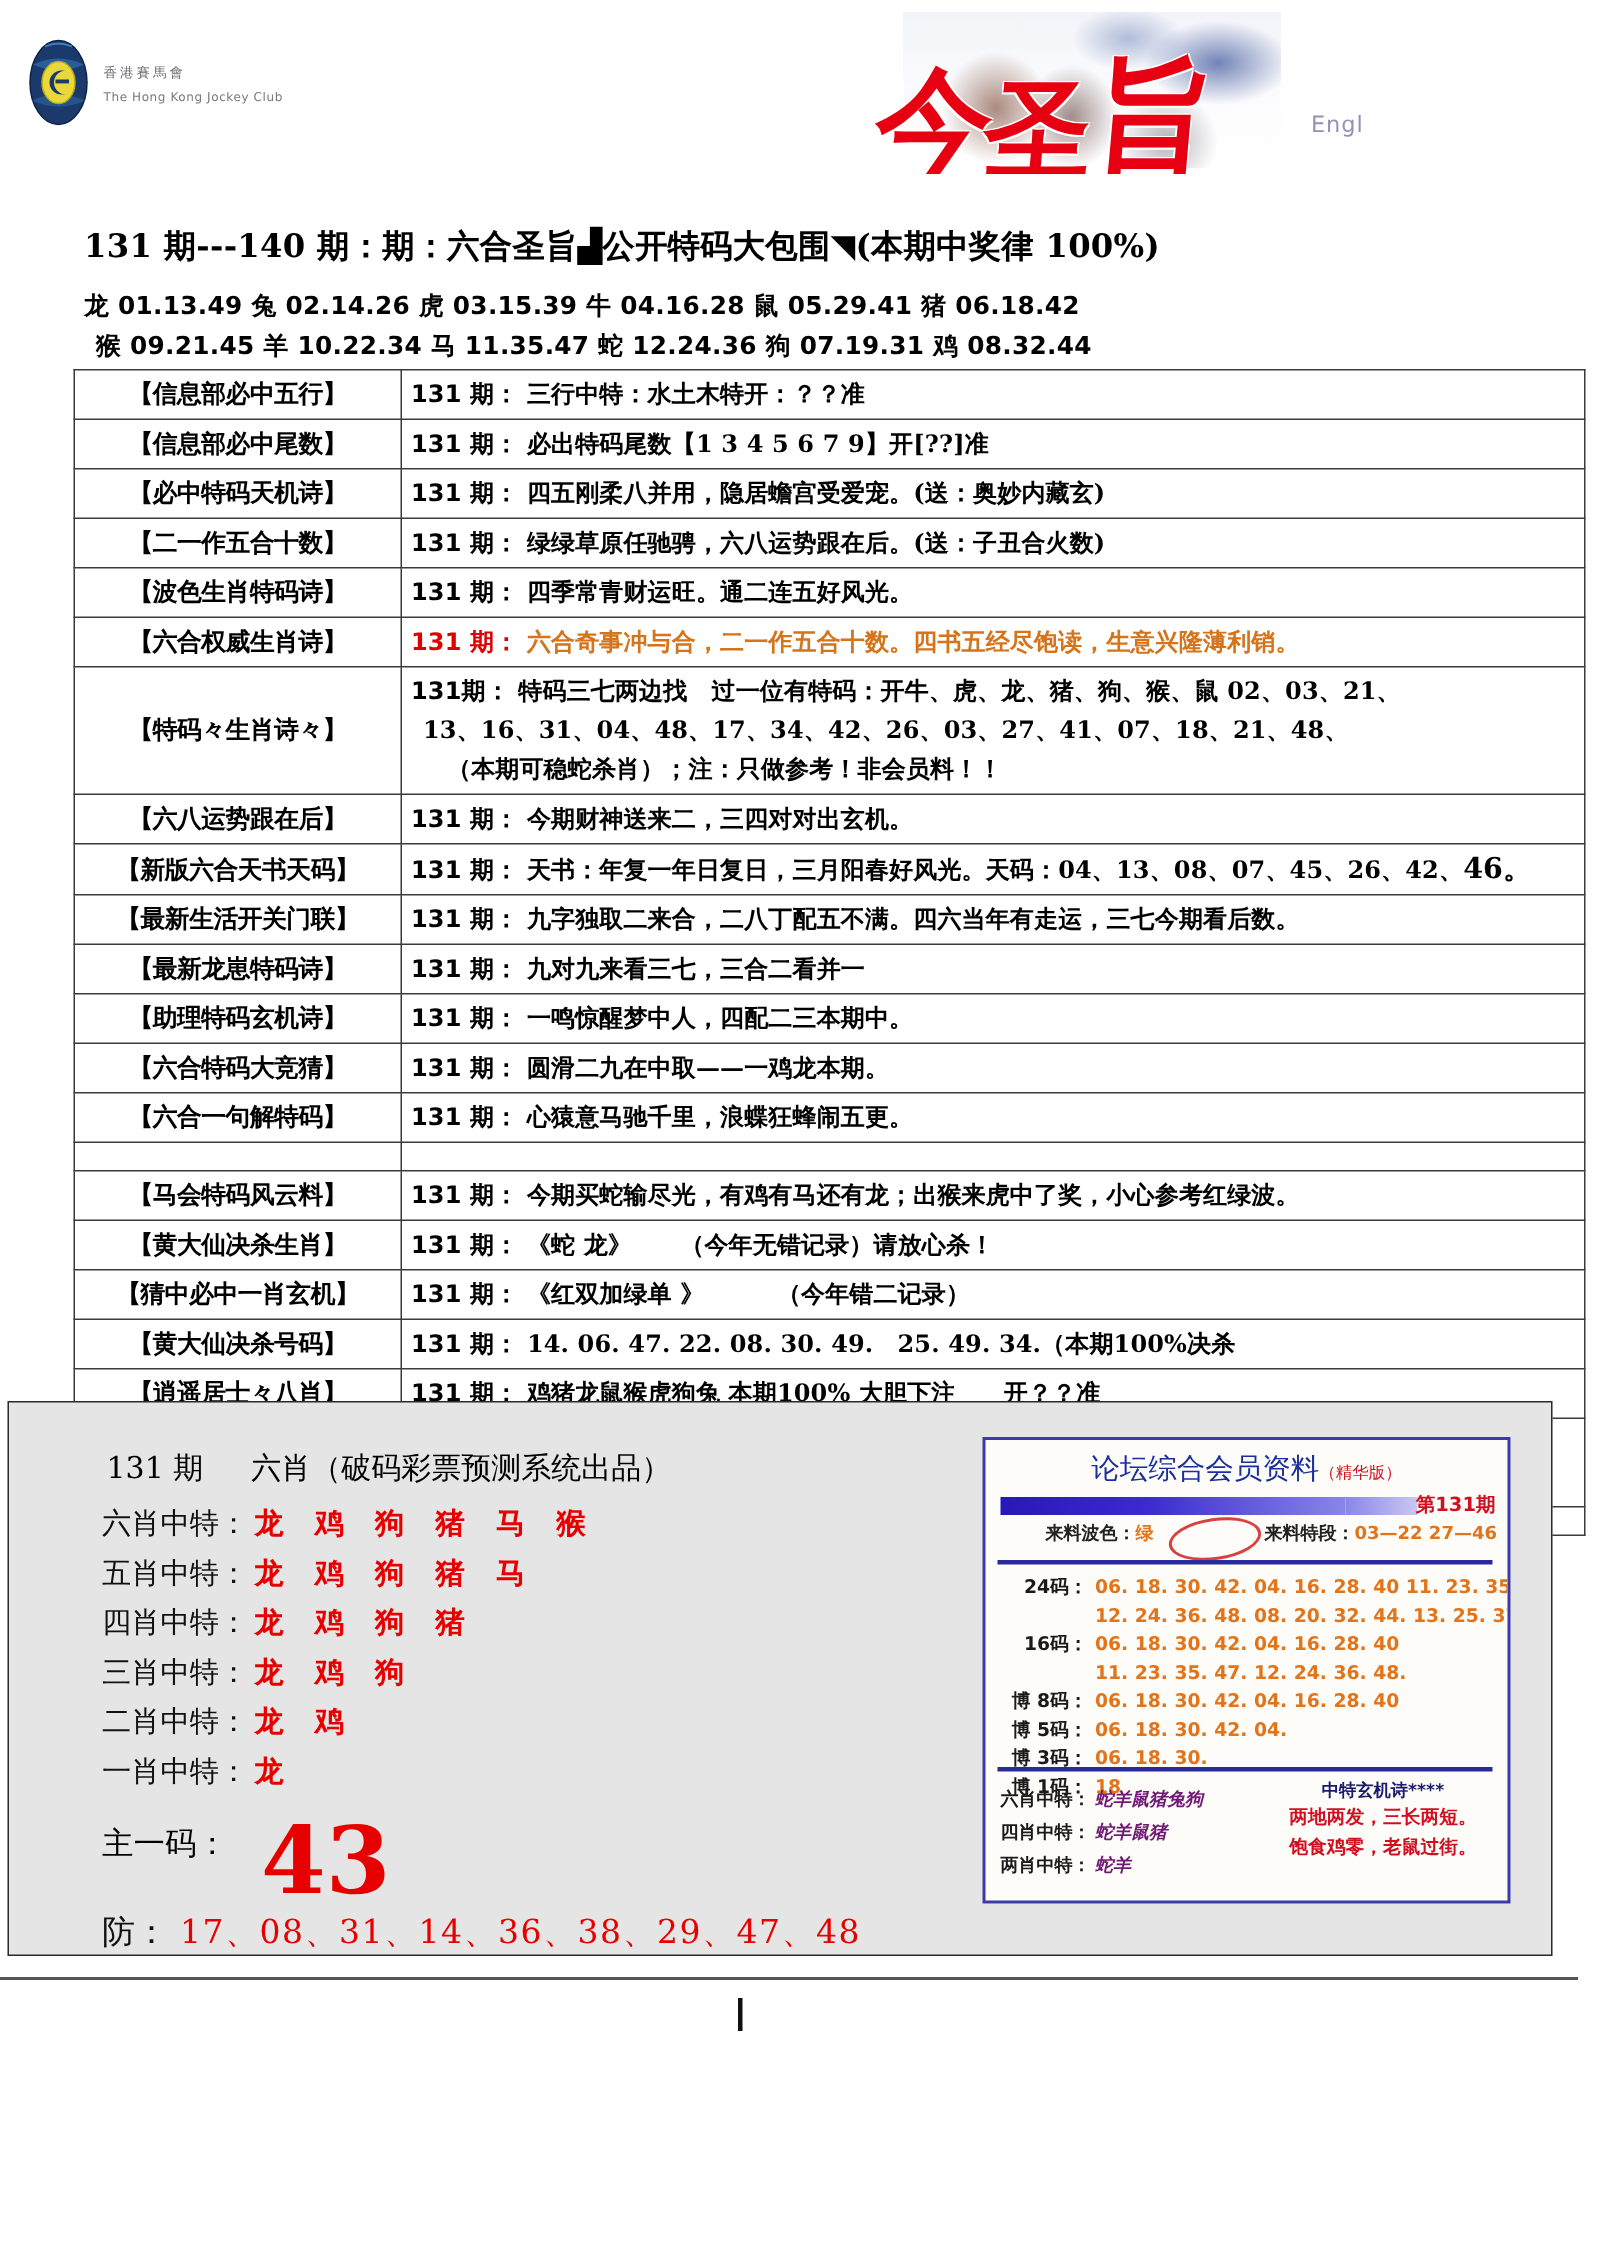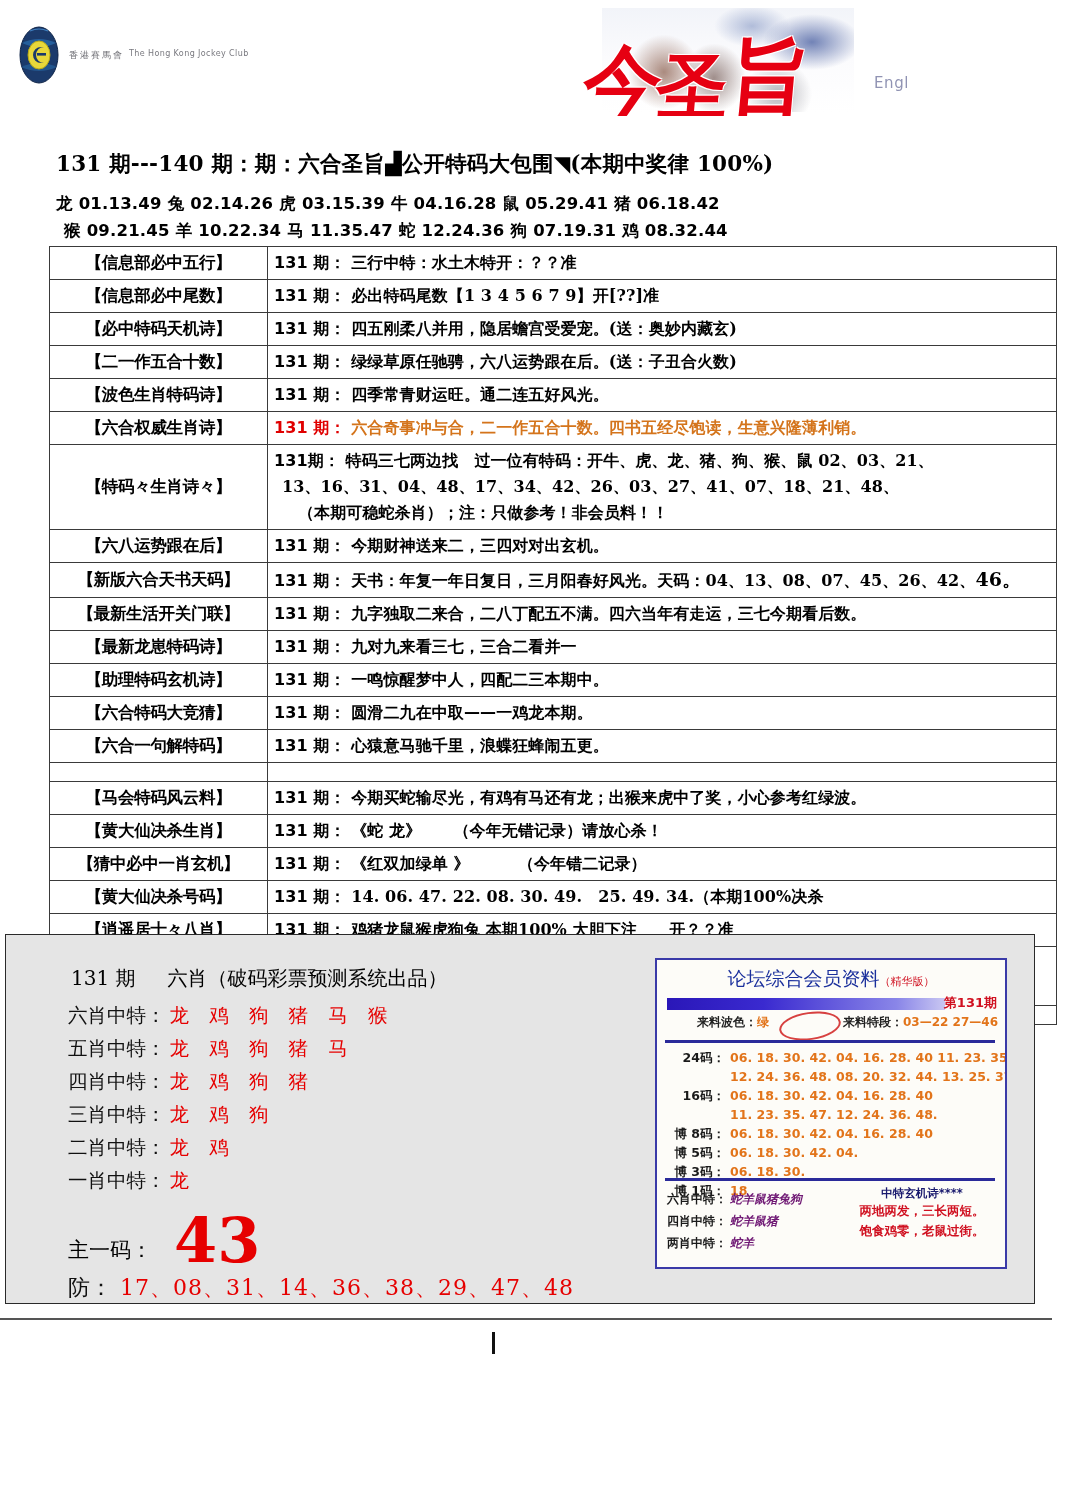--- a/index.html
+++ b/index.html
@@ -6,21 +6,21 @@
   body{
     width:1080px;height:1494px;position:relative;overflow:hidden;
     font-family:"DejaVu Sans","Liberation Sans",sans-serif;
     color:#000;
   }
 
   
   .header{position:absolute;left:0;top:0;width:1080px;height:135px;}
   .hkjc-logo{position:absolute;left:18px;top:24px;width:200px;height:62px;display:flex;align-items:center;gap:9px;}
   .hkjc-mark{width:42px;height:60px;position:relative;flex:0 0 auto;}
-  .hkjc-text{display:flex;flex-direction:row;justify-content:center;gap:5px;}
+  .hkjc-text{display:flex;flex-direction:column;justify-content:center;gap:5px;}
   .hkjc-cn{font-size:9px;color:#4a4a52;letter-spacing:2px;white-space:nowrap;
     font-family:"DejaVu Sans","Liberation Sans",sans-serif;opacity:.82;}
   .hkjc-en{font-size:8px;color:#56565e;letter-spacing:.4px;white-space:nowrap;opacity:.8;}
 
   .banner{position:absolute;left:578px;top:6px;width:330px;height:110px;overflow:hidden;}
   .banner-photo{position:absolute;left:24px;top:2px;width:252px;height:104px;
     background:
       radial-gradient(ellipse 70px 40px at 210px 34px, rgba(90,110,170,.85), rgba(255,255,255,0) 70%),
       radial-gradient(ellipse 54px 30px at 150px 18px, rgba(120,140,190,.55), rgba(255,255,255,0) 70%),
       radial-gradient(ellipse 50px 52px at 62px 64px, rgba(150,110,95,.80), rgba(255,255,255,0) 72%),
@@ -72,22 +72,22 @@
   
   .bottom{position:absolute;left:5px;top:934px;width:1028px;height:368px;
     border:1px solid #2a2a2a;background:#e5e5e5;}
   .bt-head{position:absolute;left:65px;top:30px;font-size:20px;
     font-family:"DejaVu Serif","Liberation Serif",serif;white-space:nowrap;}
   .bt-head .sp{display:inline-block;width:32px;}
   .pred-list{position:absolute;left:62px;top:64px;}
   .pred{font-size:19.5px;line-height:33px;white-space:nowrap;
     font-family:"DejaVu Serif","Liberation Serif",serif;}
   .pred .plabel{color:#111;}
-  .pred .pval{color:#e60000;font-weight:normal;letter-spacing:7px;margin-left:4px;}
-  .main-code-row{position:absolute;left:62px;top:280px;display:flex;align-items:flex-end;}
+  .pred .pval{color:#e60000;font-weight:bold;letter-spacing:7px;margin-left:4px;}
+  .main-code-row{position:absolute;left:62px;top:280px;display:flex;}
   .mc-label{font-size:21px;font-family:"DejaVu Serif","Liberation Serif",serif;
     padding-bottom:4px;}
   .mc-value{font-size:62px;color:#e60000;font-weight:bold;margin-left:22px;line-height:.85;
     font-family:"DejaVu Serif","Liberation Serif",serif;}
   .fang-row{position:absolute;left:62px;top:338px;font-size:22px;white-space:nowrap;
     font-family:"DejaVu Serif","Liberation Serif",serif;text-align:center;}
   .fang-row .fl{color:#111;}
   .fang-row .fv{color:#e60000;margin-left:8px;letter-spacing:1px;}
 
   

